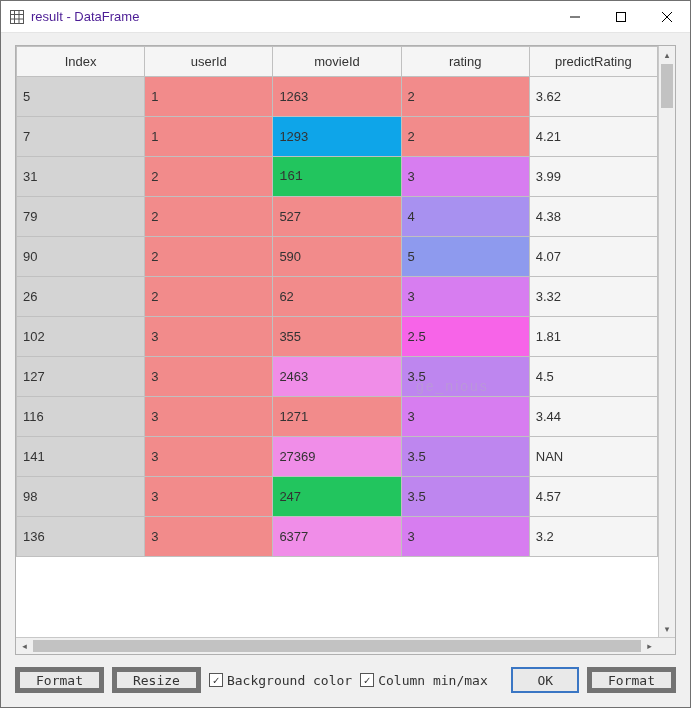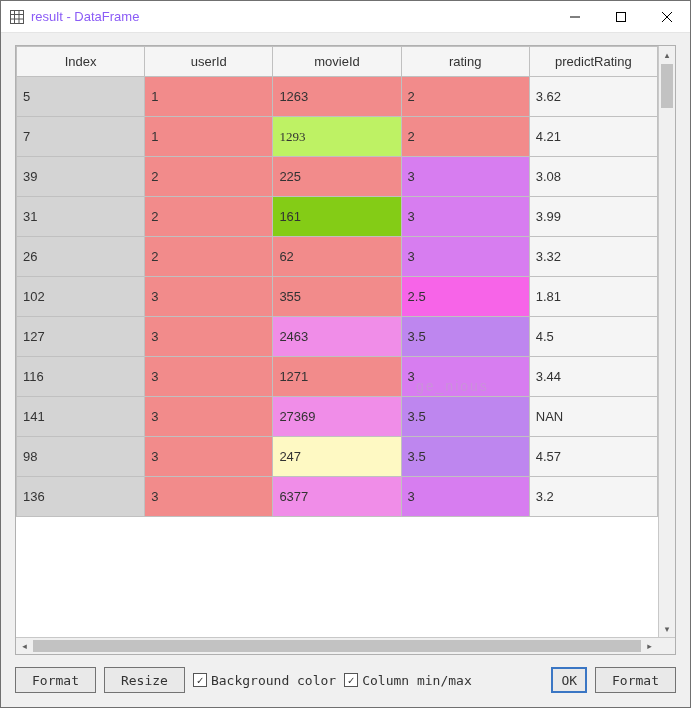--- a/index.html
+++ b/index.html
@@ -30,21 +30,21 @@
     width: 16px;
     height: 16px;
     margin-right: 6px;
     display: inline-flex;
     align-items: center;
     justify-content: center;
   }
   .titlebar .title {
     flex: 1;
     font-size: 13px;
-    color: #8b5cf6;
+    color: #4c1d95;
   }
   .titlebar .win-controls {
     display: flex;
     height: 100%;
   }
   .titlebar .win-btn {
     width: 46px;
     height: 100%;
     display: flex;
     align-items: center;
@@ -173,32 +173,32 @@
   .bottom-bar {
     margin-top: 12px;
     display: flex;
     align-items: center;
     gap: 8px;
   }
   .btn {
     height: 26px;
     padding: 0 16px;
     background: #e9e9e9;
-    border: 1px solid #737373;
+    border: 5px solid #737373;
     font-family: monospace;
     font-size: 13px;
     display: inline-flex;
     align-items: center;
     justify-content: center;
     cursor: pointer;
   }
   .btn.ok {
     border: 2px solid #3a76c4;
     background: #e9e9e9;
-    padding: 0 8px;
+    padding: 0 24px;
   }
   .chk-label {
     display: inline-flex;
     align-items: center;
     gap: 4px;
     font-family: monospace;
     font-size: 13px;
   }
   .chk {
     width: 14px;
@@ -281,37 +281,44 @@
                 <tr>
                   <td class="idx">5</td>
                   <td style="background: rgb(242, 139, 139);">1</td>
                   <td style="background: rgb(242, 139, 139);">1263</td>
                   <td style="background: rgb(242, 139, 139);">2</td>
                   <td class="pred">3.62</td>
                 </tr>
                 <tr>
                   <td class="idx">7</td>
                   <td style="background: rgb(242, 139, 139);">1</td>
-                  <td style="background: #bef264; font-family: Liberation Serif, serif;">1293</td>
+                  <td style="background: #0ea5e9;">1293</td>
                   <td style="background: rgb(242, 139, 139);">2</td>
                   <td class="pred">4.21</td>
                 </tr>
                 <tr>
-                  <td class="idx">39</td>
-                  <td style="background: rgb(242, 139, 139);">2</td>
-                  <td style="background: rgb(242, 139, 139);">225</td>
-                  <td style="background: rgb(215, 125, 240);">3</td>
-                  <td class="pred">3.08</td>
-                </tr>
-                <tr>
                   <td class="idx">31</td>
                   <td style="background: rgb(242, 139, 139);">2</td>
-                  <td style="background: #84cc16;">161</td>
+                  <td style="background: #22c55e; font-family: Liberation Mono, monospace;">161</td>
                   <td style="background: rgb(215, 125, 240);">3</td>
                   <td class="pred">3.99</td>
+                </tr>
+                <tr>
+                  <td class="idx">79</td>
+                  <td style="background: rgb(242, 139, 139);">2</td>
+                  <td style="background: rgb(242, 139, 139);">527</td>
+                  <td style="background: rgb(168, 145, 240);">4</td>
+                  <td class="pred">4.38</td>
+                </tr>
+                <tr>
+                  <td class="idx">90</td>
+                  <td style="background: rgb(242, 139, 139);">2</td>
+                  <td style="background: rgb(242, 139, 139);">590</td>
+                  <td style="background: rgb(142, 154, 238);">5</td>
+                  <td class="pred">4.07</td>
                 </tr>
                 <tr>
                   <td class="idx">26</td>
                   <td style="background: rgb(242, 139, 139);">2</td>
                   <td style="background: rgb(242, 139, 139);">62</td>
                   <td style="background: rgb(215, 125, 240);">3</td>
                   <td class="pred">3.32</td>
                 </tr>
                 <tr>
                   <td class="idx">102</td>
@@ -337,21 +344,21 @@
                 <tr>
                   <td class="idx">141</td>
                   <td style="background: rgb(242, 139, 139);">3</td>
                   <td style="background: rgb(240, 141, 232);">27369</td>
                   <td style="background: rgb(190, 134, 239);">3.5</td>
                   <td class="pred">NAN</td>
                 </tr>
                 <tr>
                   <td class="idx">98</td>
                   <td style="background: rgb(242, 139, 139);">3</td>
-                  <td style="background: #fef9c3;">247</td>
+                  <td style="background: #22c55e;">247</td>
                   <td style="background: rgb(190, 134, 239);">3.5</td>
                   <td class="pred">4.57</td>
                 </tr>
                 <tr>
                   <td class="idx">136</td>
                   <td style="background: rgb(242, 139, 139);">3</td>
                   <td style="background: rgb(240, 141, 232);">6377</td>
                   <td style="background: rgb(215, 125, 240);">3</td>
                   <td class="pred">3.2</td>
                 </tr>

